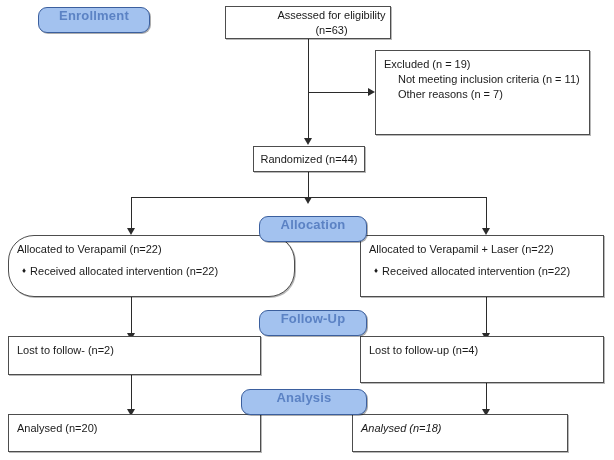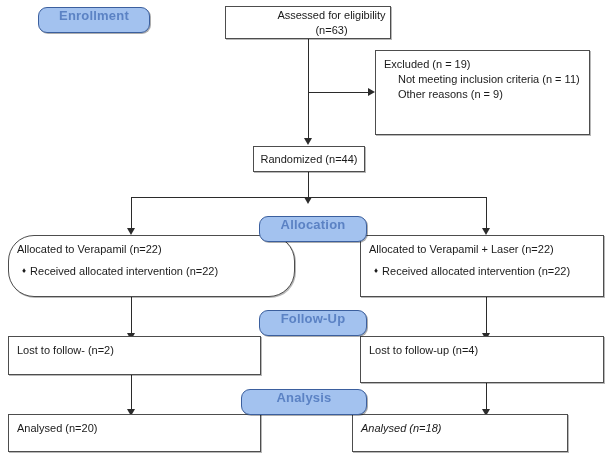--- a/index.html
+++ b/index.html
@@ -104,21 +104,21 @@
 
   <div class="vline" style="left:308px; top:39px; height:99px;"></div>
   <div class="arrowdown" style="left:304px; top:138px;"></div>
 
   <div class="hline" style="left:308px; top:92px; width:60px;"></div>
   <div class="arrowright" style="left:368px; top:88px;"></div>
 
   <div class="node" style="left:375px; top:50px; width:215px; height:85px;">
     <div class="line">Excluded (n = 19)</div>
     <div class="line indent1">Not meeting inclusion criteria  (n = 11)</div>
-    <div class="line indent1">Other reasons (n = 9)</div>
+    <div class="line indent1">Other reasons (n = 7)</div>
   </div>
 
   <div class="node center" style="left:253px; top:146px; width:112px; height:26px;">
     <span>Randomized (n=44)</span>
   </div>
 
   <div class="vline" style="left:308px; top:172px; height:29px;"></div>
   <div class="arrowdown" style="left:304px; top:197px;"></div>
   <div class="hline" style="left:131px; top:197px; width:355px;"></div>
   <div class="vline" style="left:131px; top:197px; height:35px;"></div>

